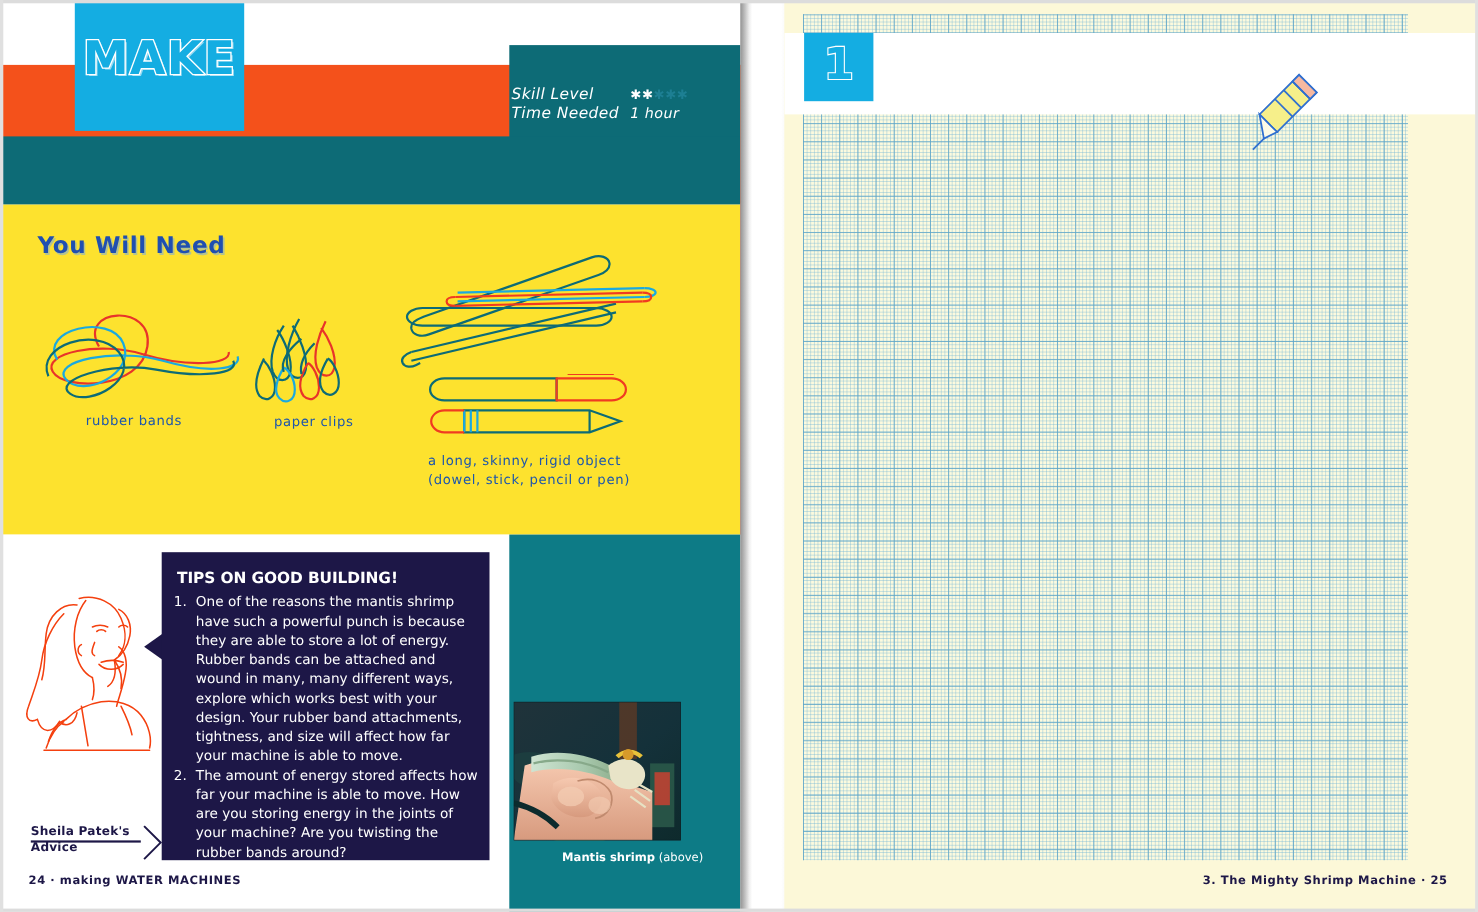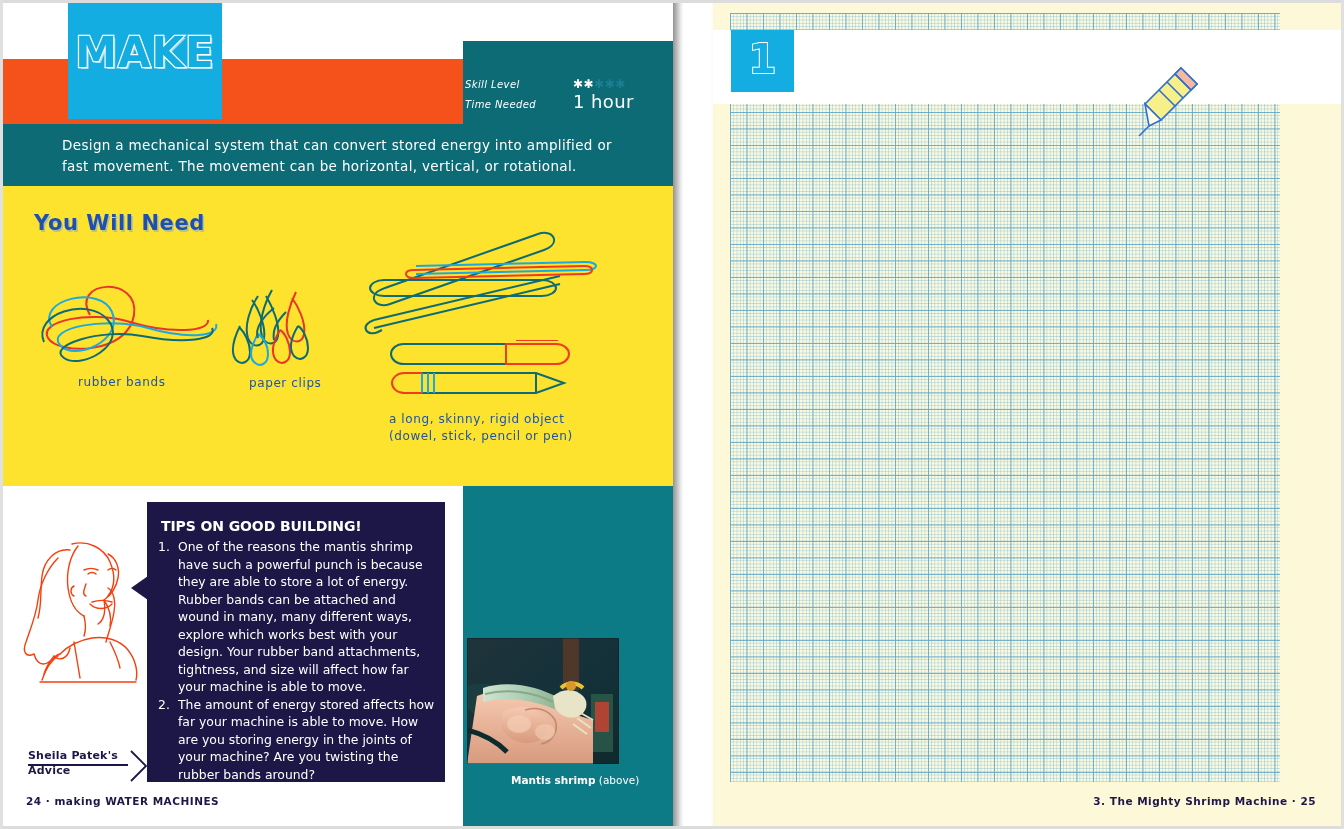--- a/index.html
+++ b/index.html
@@ -26,22 +26,22 @@
   .make-word{
     position:absolute;left:0;top:28px;width:154px;text-align:center;
     font-family:"DejaVu Sans", sans-serif;font-weight:bold;font-size:42px;letter-spacing:1px;
     color:#14ade2;
     -webkit-text-stroke:2.4px #ffffff;
     paint-order:stroke fill;
     text-shadow:2px 2px 0 rgba(255,255,255,.55);
   }
   .skill-wrap{position:absolute;left:465px;top:78px;color:#fff;}
   .skill-row{display:flex;align-items:baseline;margin-bottom:1px;}
-  .skill-label{font-family:"DejaVu Sans", sans-serif;font-size:10px;font-style:italic;letter-spacing:.4px;width:108px;}
-  .skill-val{font-family:"DejaVu Sans", sans-serif;font-size:18px;letter-spacing:.4px;}
+  .skill-label{font-family:"DejaVu Sans", sans-serif;font-size:14px;font-style:italic;letter-spacing:.4px;width:108px;}
+  .skill-val{font-family:"DejaVu Sans", sans-serif;font-size:13px;font-style:italic;letter-spacing:.4px;}
   .stars{letter-spacing:.5px;font-size:12px;line-height:12px;}
   .star-on{color:#ffffff;}
   .star-off{color:#1d7f93;}
 
   .teal-desc-text{
     position:absolute;left:62px;top:135px;width:580px;
     color:#ffffff;font-family:"DejaVu Sans", sans-serif;font-size:13.5px;line-height:21px;letter-spacing:.35px;
   }
 
   
@@ -142,21 +142,20 @@
         <span class="stars">
           <span class="star-on">✱✱</span><span class="star-off">✱✱✱</span>
         </span>
       </div>
       <div class="skill-row">
         <span class="skill-label">Time Needed</span>
         <span class="skill-val">1 hour</span>
       </div>
     </div>
 
-    <div class="teal-desc-text">Design a mechanical system that can convert stored energy into amplified or fast movement. The movement can be horizontal, vertical, or rotational.</div>
 
     <div class="yellow-block"></div>
     <div class="ywn-title">You Will Need</div>
 
     <svg class="illus" style="position:absolute;left:30px;top:270px;" width="200" height="110" viewBox="0 0 200 110">
       <g fill="none" stroke-width="2">
         <path d="M60 45 C40 10 110 5 104 45 C98 85 28 85 18 68 C8 51 60 40 100 52 C140 64 180 62 178 50" stroke="#e8342a"></path>
         <path d="M22 57 C5 30 70 14 82 42 C94 70 45 92 30 75 C15 58 76 46 118 58 C160 70 190 66 186 54" stroke="#1aa9e0"></path>
         <path d="M14 72 C2 44 58 26 78 50 C98 74 52 100 34 88 C16 76 70 58 112 66 C154 74 188 70 182 58" stroke="#0d6b76"></path>
       </g>

